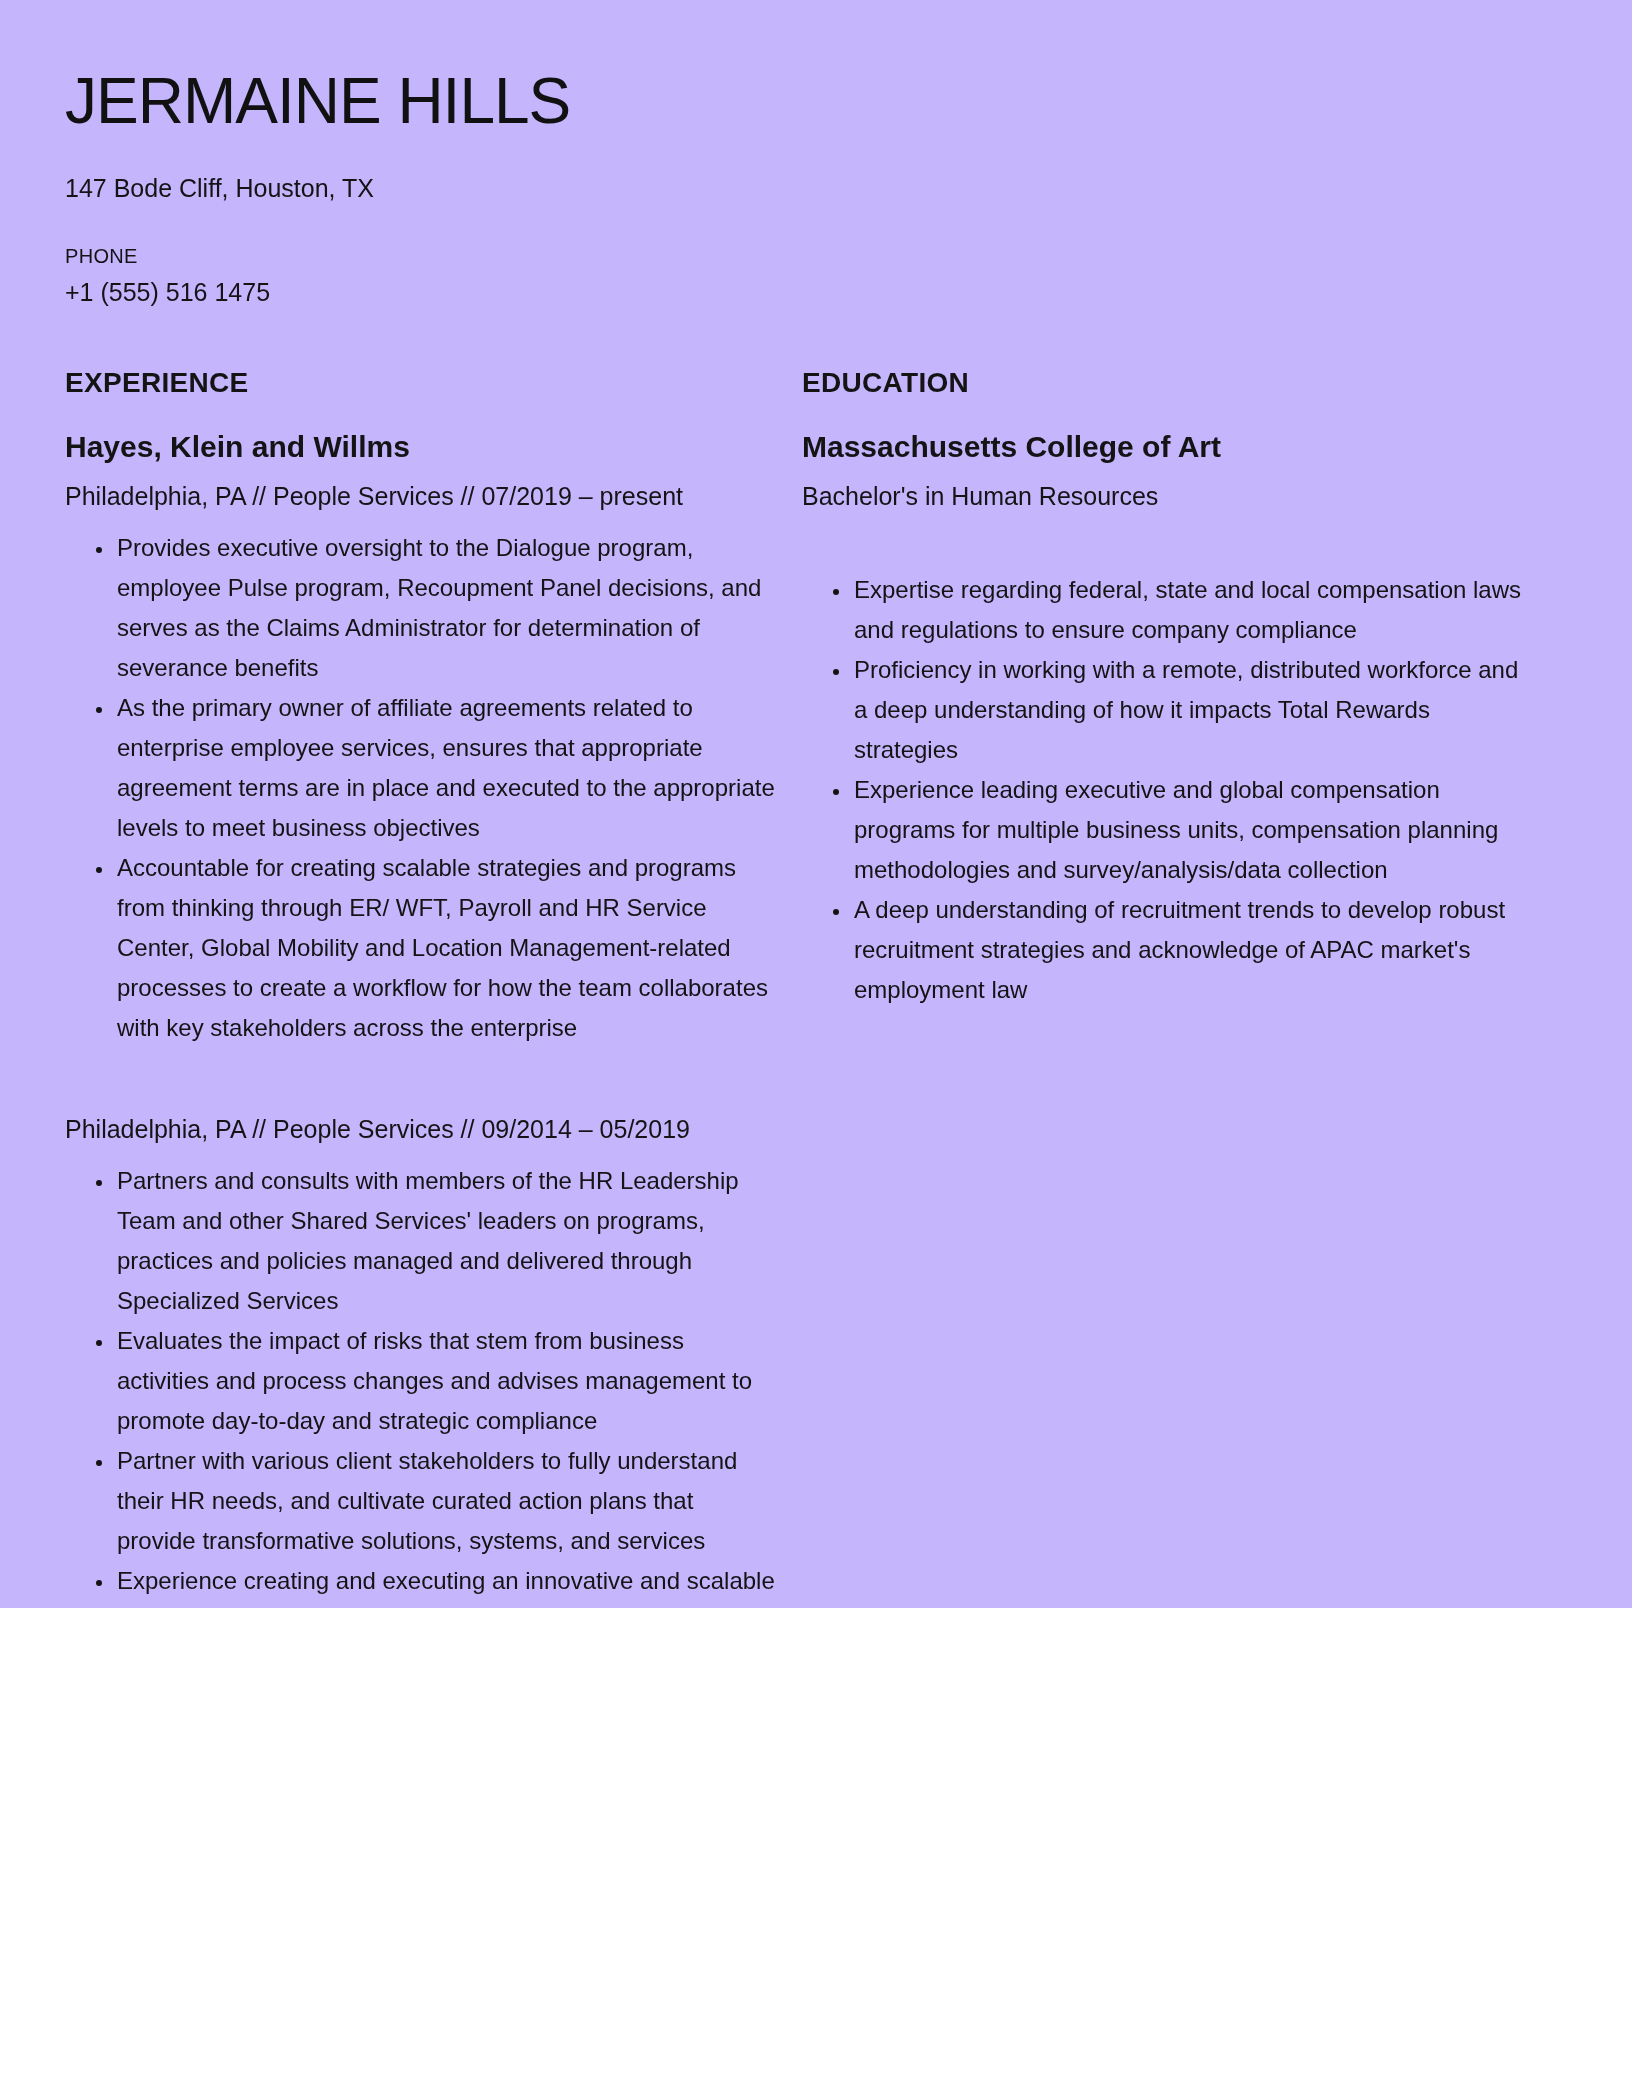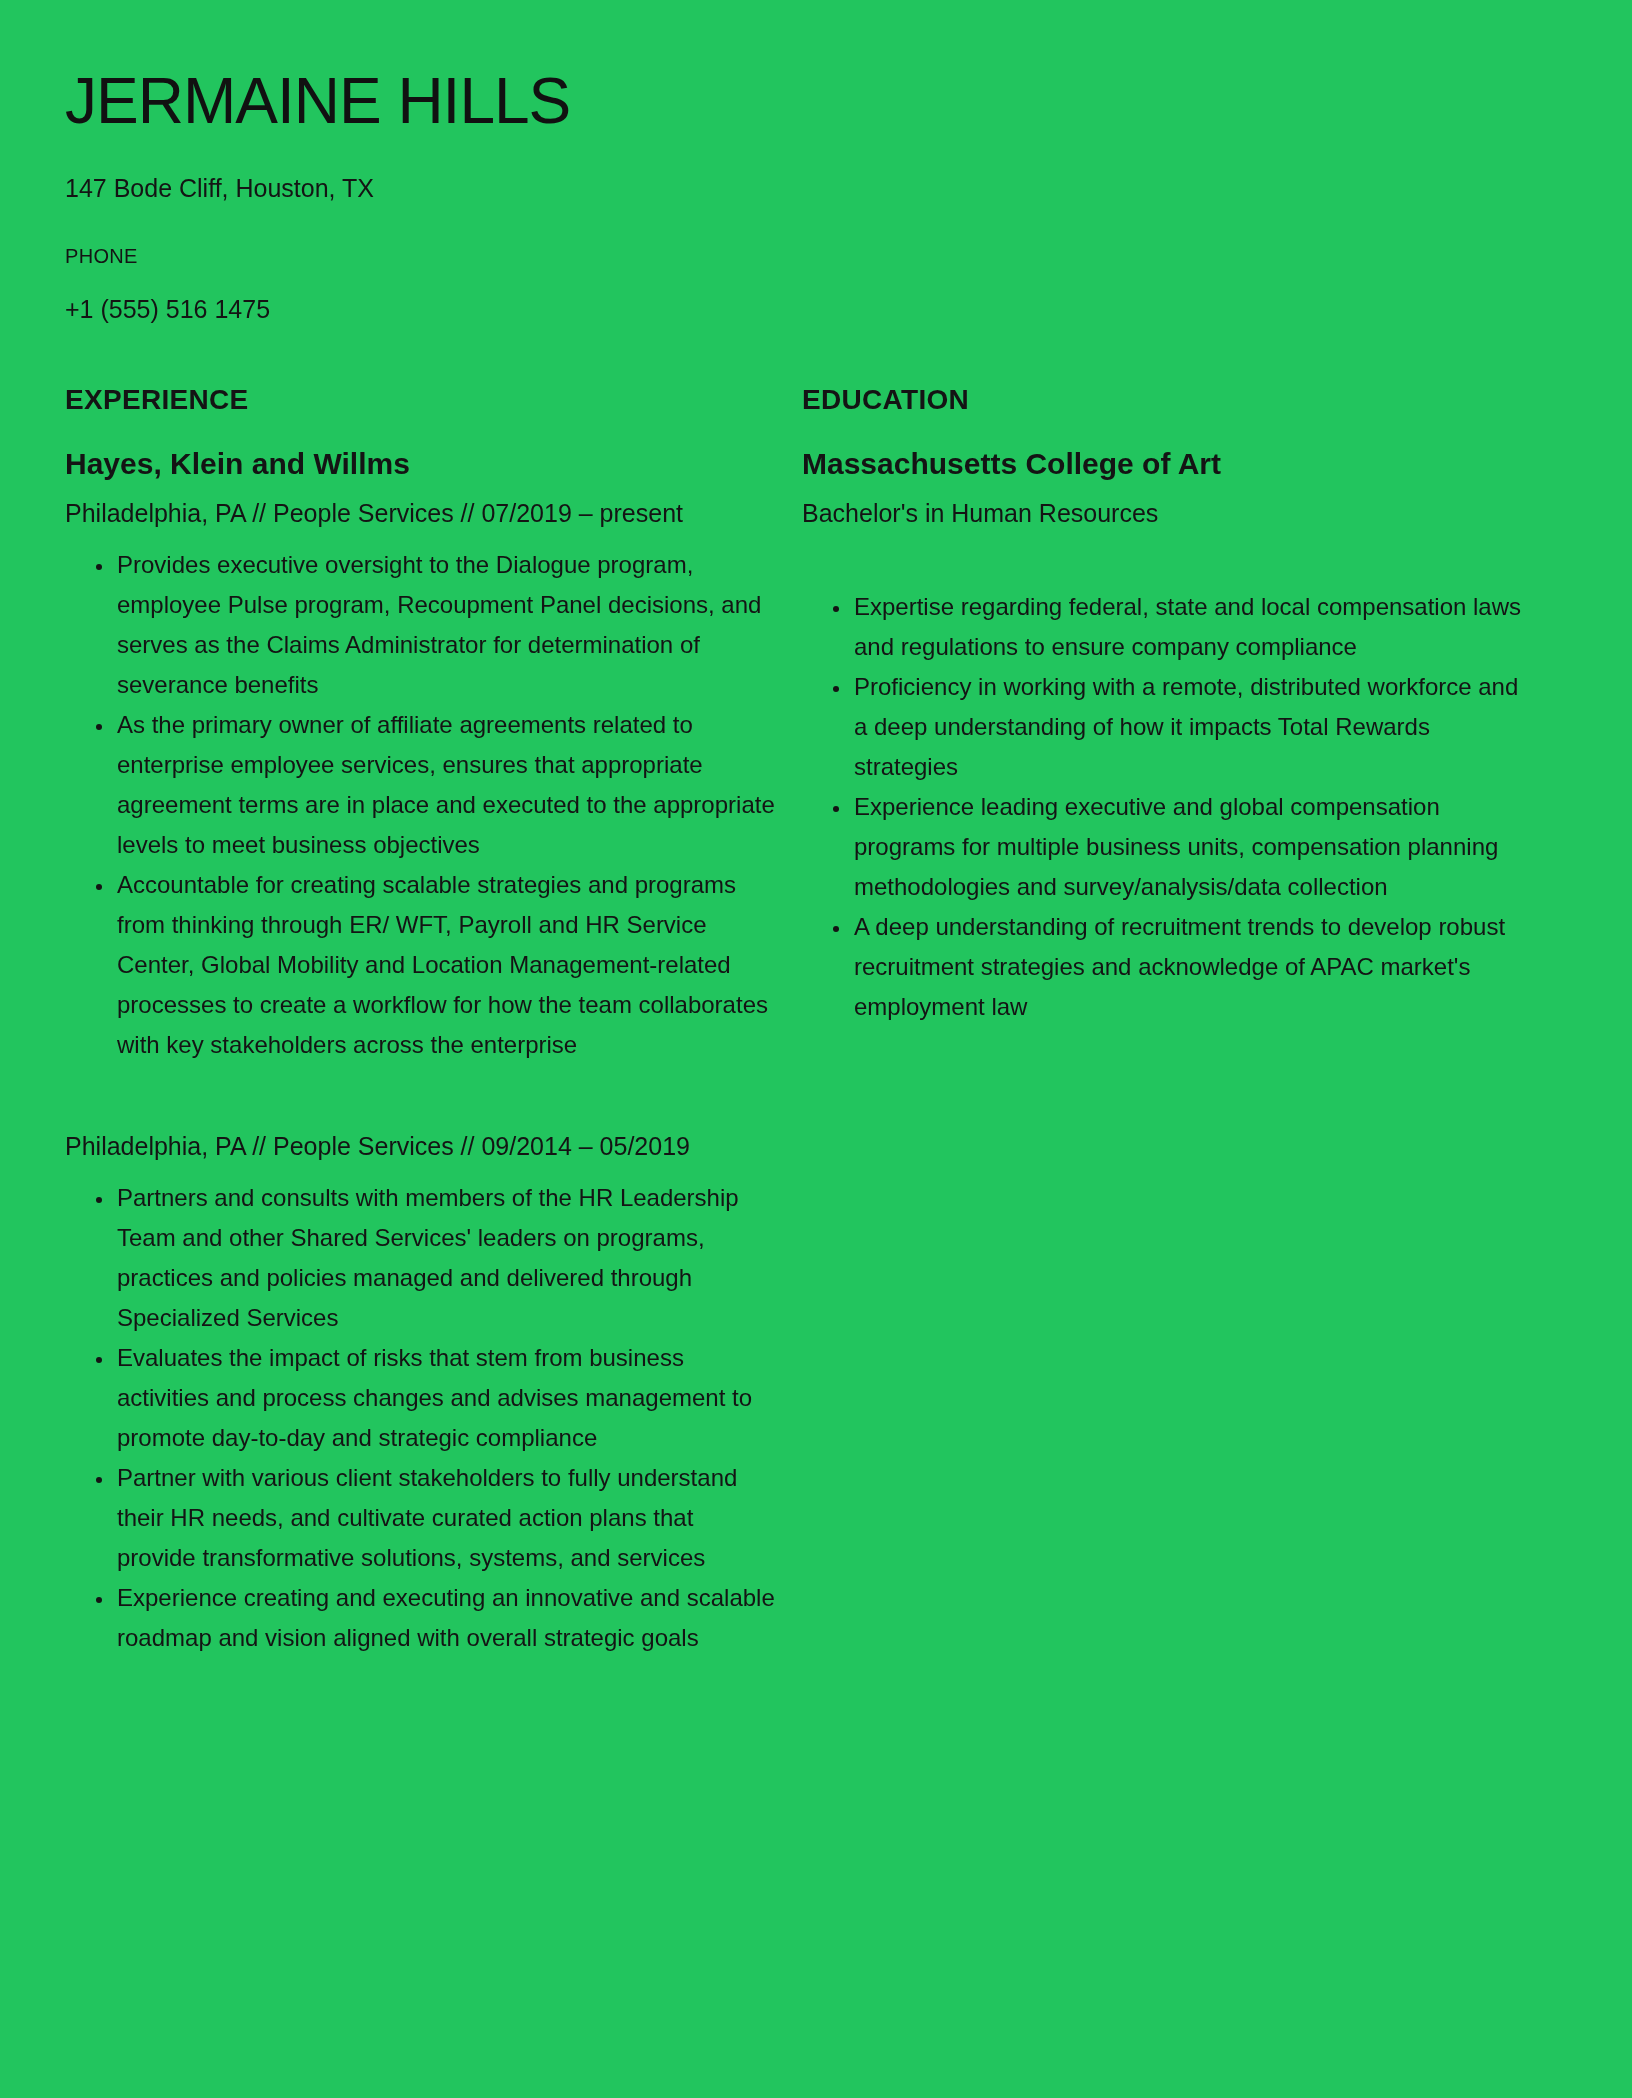--- a/index.html
+++ b/index.html
@@ -5,22 +5,22 @@
   * { margin: 0; padding: 0; box-sizing: border-box; }
   html, body { background: #ffffff; }
   body {
     font-family: "Liberation Sans", "DejaVu Sans", sans-serif;
     color: #141414;
     -webkit-font-smoothing: antialiased;
   }
   .page {
     position: relative;
     width: 1632px;
-    height: 2098px;
-    background: #22c55e;
+    height: 1608px;
+    background: #c4b5fd;
     padding: 68px 65px 0 65px;
     overflow: hidden;
   }
   
   .candidate-name {
     font-size: 64px;
     font-weight: 500;
     letter-spacing: -1px;
     line-height: 1.05;
     color: #111111;
@@ -31,21 +31,21 @@
     line-height: 1.3;
   }
   .contact-block { margin-top: 40px; }
   .contact-label {
     font-size: 20px;
     font-weight: 400;
     letter-spacing: 0.3px;
     text-transform: uppercase;
   }
   .contact-value {
-    margin-top: 25px;
+    margin-top: 8px;
     font-size: 25px;
     line-height: 1.3;
   }
   
   .columns {
     margin-top: 60px;
     display: grid;
     grid-template-columns: 710px 730px;
     column-gap: 27px;
     align-items: start;

